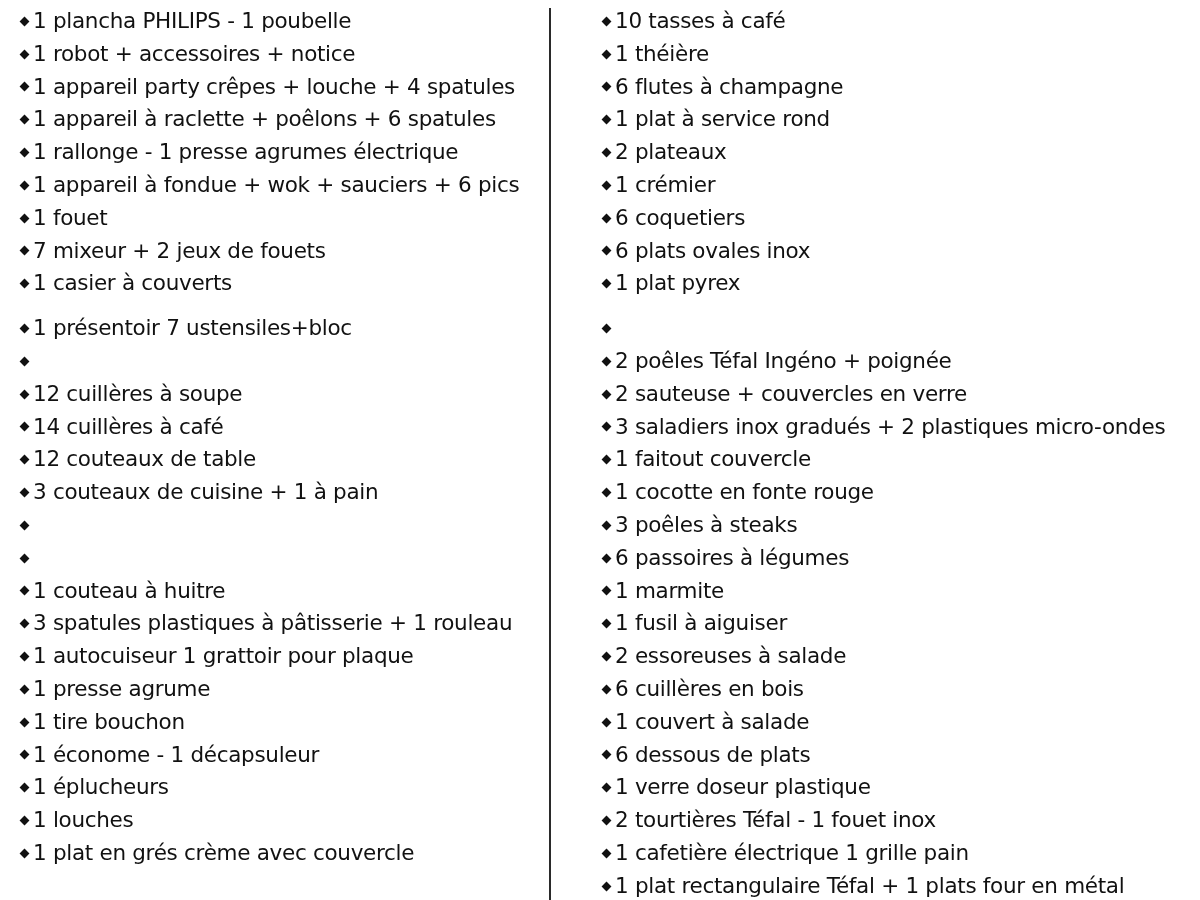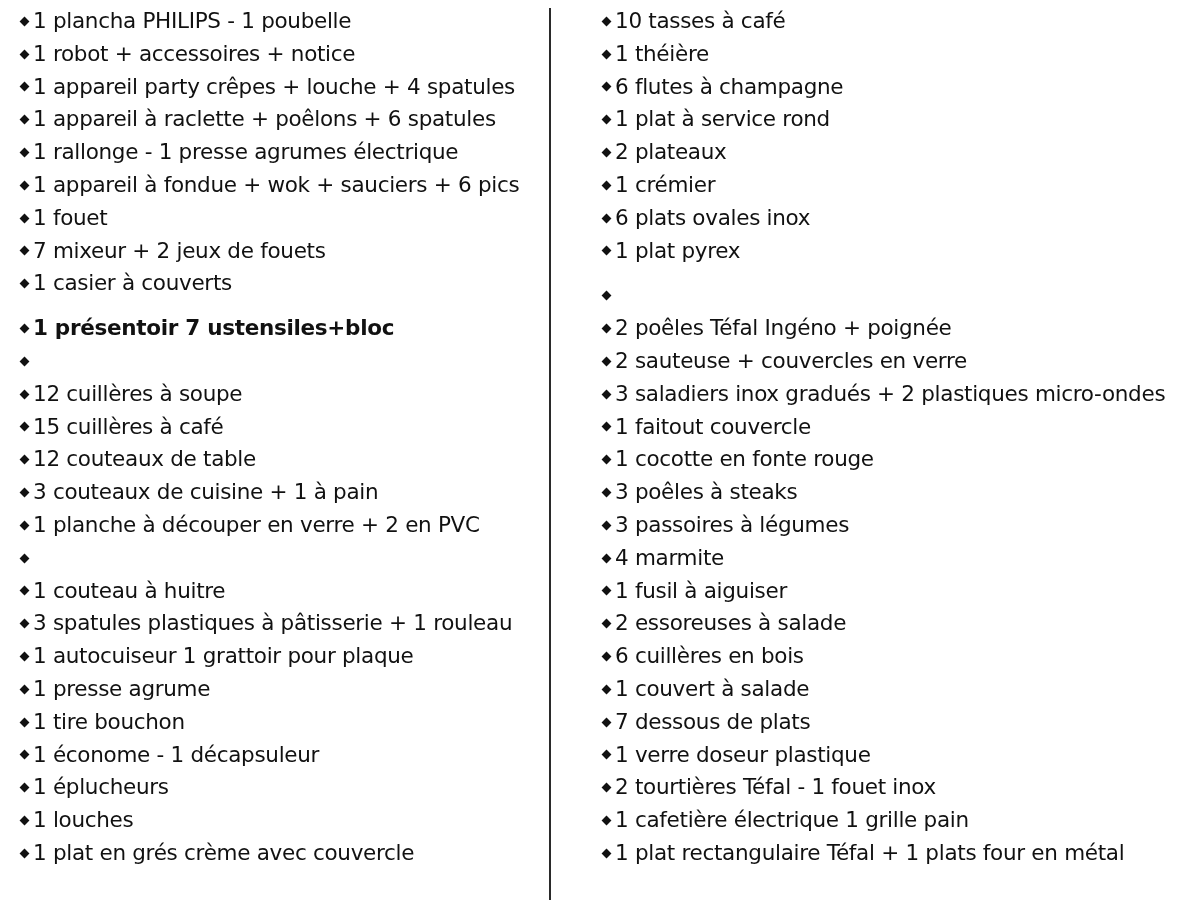--- a/index.html
+++ b/index.html
@@ -40,21 +40,21 @@
     .col.right { left: 602px; width: 598px; }
     .item {
       height: 32.8px;
       line-height: 32.8px;
       font-size: 21.5px;
       white-space: nowrap;
       letter-spacing: -0.3px;
       display: flex;
       align-items: center;
     }
-    .item.gap-before { margin-top: 12px; font-weight: bold; }
+    .item.gap-before { margin-top: 12px; }
     .bullet {
       display: inline-block;
       width: 7px;
       height: 7px;
       background: #111;
       transform: rotate(45deg);
       margin-right: 5px;
       margin-left: 1px;
       flex: 0 0 auto;
     }
@@ -110,33 +110,32 @@
       </li>
     <li class="item">
         <span class="bullet"></span>
       </li>
     <li class="item">
         <span class="bullet"></span>
         <span class="text">12 cuillères à soupe</span>
       </li>
     <li class="item">
         <span class="bullet"></span>
-        <span class="text">15 cuillères à café</span>
+        <span class="text">14 cuillères à café</span>
       </li>
     <li class="item">
         <span class="bullet"></span>
         <span class="text">12 couteaux de table</span>
       </li>
     <li class="item">
         <span class="bullet"></span>
         <span class="text">3 couteaux de cuisine + 1 à pain</span>
       </li>
     <li class="item">
         <span class="bullet"></span>
-        <span class="text">1 planche à découper en verre + 2 en PVC</span>
       </li>
     <li class="item">
         <span class="bullet"></span>
         <span class="text"></span>
       </li>
     <li class="item">
         <span class="bullet"></span>
         <span class="text">1 couteau à huitre</span>
       </li>
     <li class="item">
@@ -193,20 +192,24 @@
     <li class="item">
         <span class="bullet"></span>
         <span class="text">2 plateaux</span>
       </li>
     <li class="item">
         <span class="bullet"></span>
         <span class="text">1 crémier</span>
       </li>
     <li class="item">
         <span class="bullet"></span>
+        <span class="text">6 coquetiers</span>
+      </li>
+    <li class="item">
+        <span class="bullet"></span>
         <span class="text">6 plats ovales inox</span>
       </li>
     <li class="item">
         <span class="bullet"></span>
         <span class="text">1 plat pyrex</span>
       </li>
     <li class="item gap-before">
         <span class="bullet"></span>
       </li>
     <li class="item">
@@ -228,45 +231,45 @@
     <li class="item">
         <span class="bullet"></span>
         <span class="text">1 cocotte en fonte rouge</span>
       </li>
     <li class="item">
         <span class="bullet"></span>
         <span class="text">3 poêles à steaks</span>
       </li>
     <li class="item">
         <span class="bullet"></span>
-        <span class="text">3 passoires à légumes</span>
-      </li>
-    <li class="item">
-        <span class="bullet"></span>
-        <span class="text">4 marmite</span>
+        <span class="text">6 passoires à légumes</span>
+      </li>
+    <li class="item">
+        <span class="bullet"></span>
+        <span class="text">1 marmite</span>
       </li>
     <li class="item">
         <span class="bullet"></span>
         <span class="text">1 fusil à aiguiser</span>
       </li>
     <li class="item">
         <span class="bullet"></span>
         <span class="text">2 essoreuses à salade</span>
       </li>
     <li class="item">
         <span class="bullet"></span>
         <span class="text">6 cuillères en bois</span>
       </li>
     <li class="item">
         <span class="bullet"></span>
         <span class="text">1 couvert à salade</span>
       </li>
     <li class="item">
         <span class="bullet"></span>
-        <span class="text">7 dessous de plats</span>
+        <span class="text">6 dessous de plats</span>
       </li>
     <li class="item">
         <span class="bullet"></span>
         <span class="text">1 verre doseur plastique</span>
       </li>
     <li class="item">
         <span class="bullet"></span>
         <span class="text">2 tourtières Téfal  -  1 fouet inox</span>
       </li>
     <li class="item">

